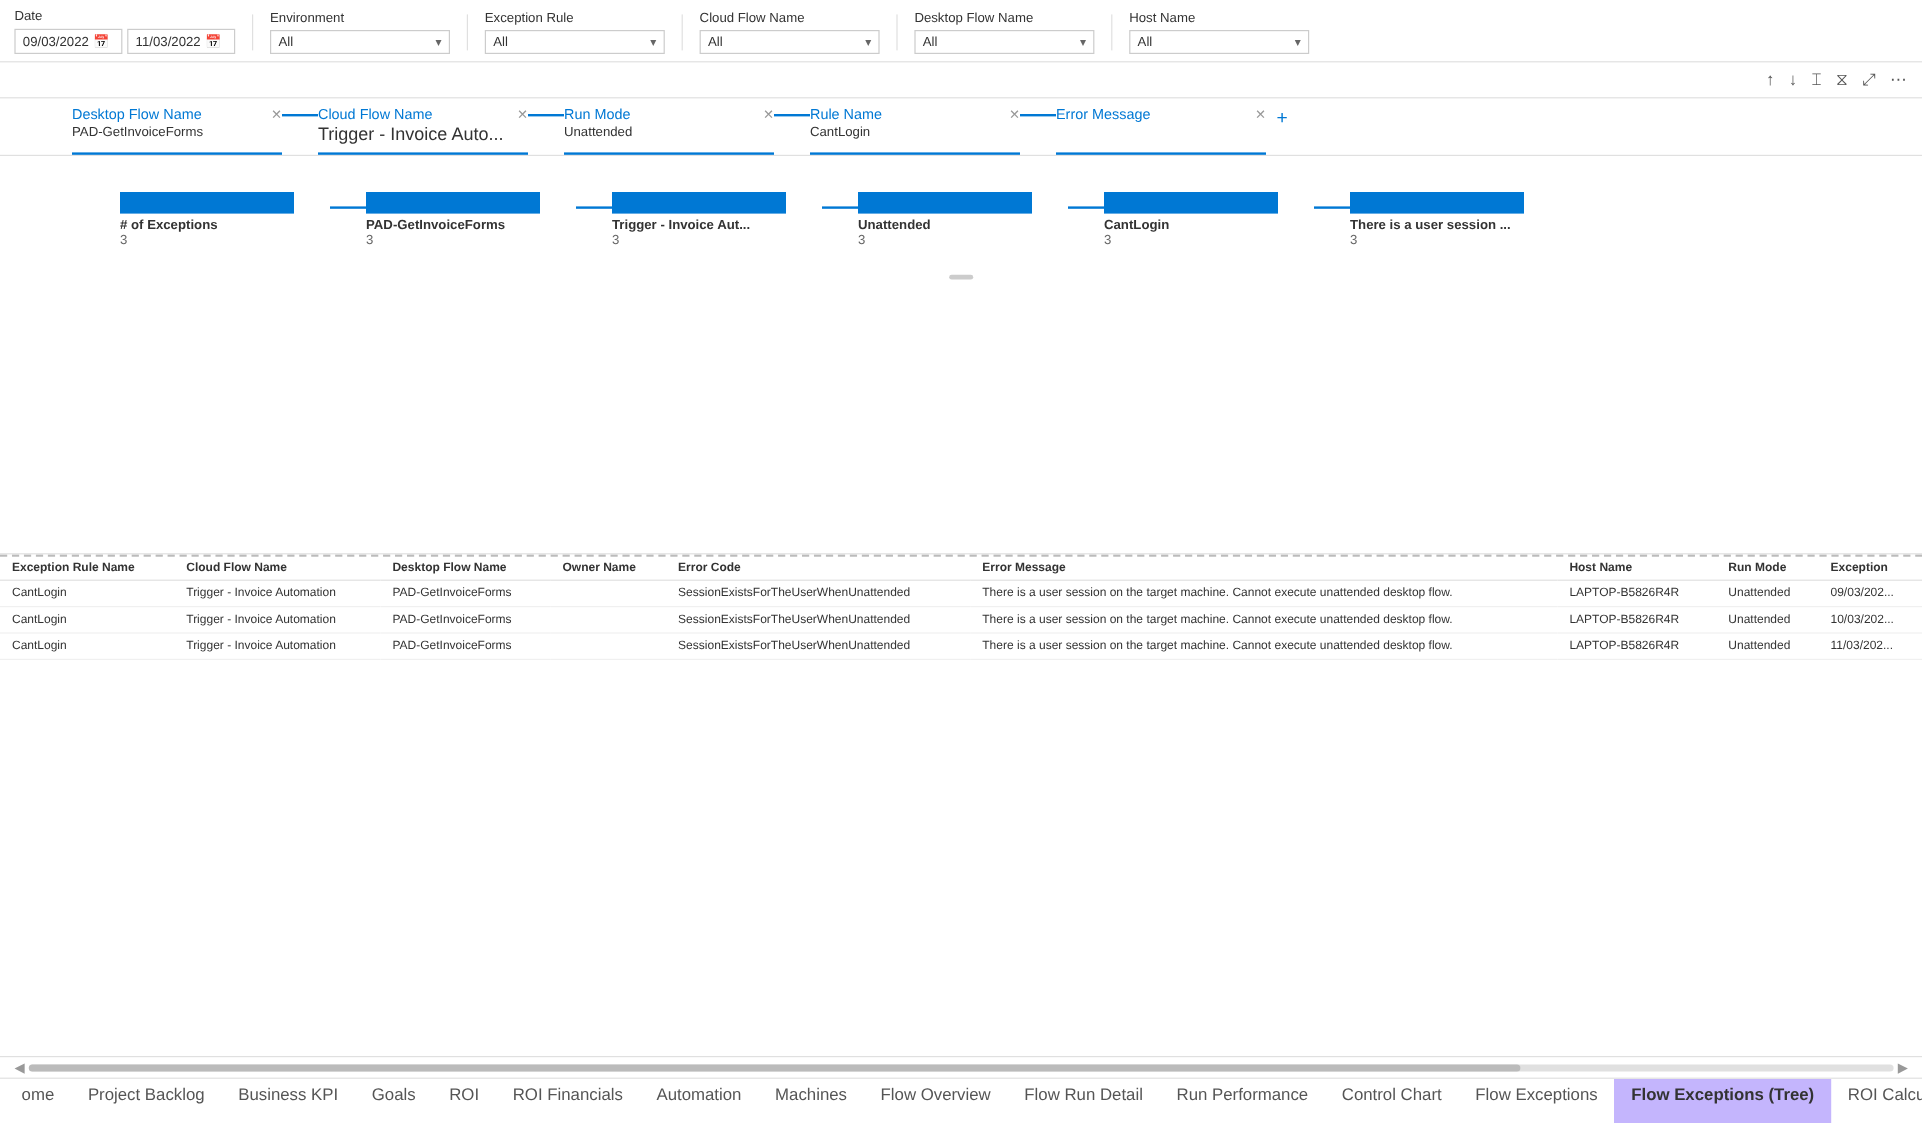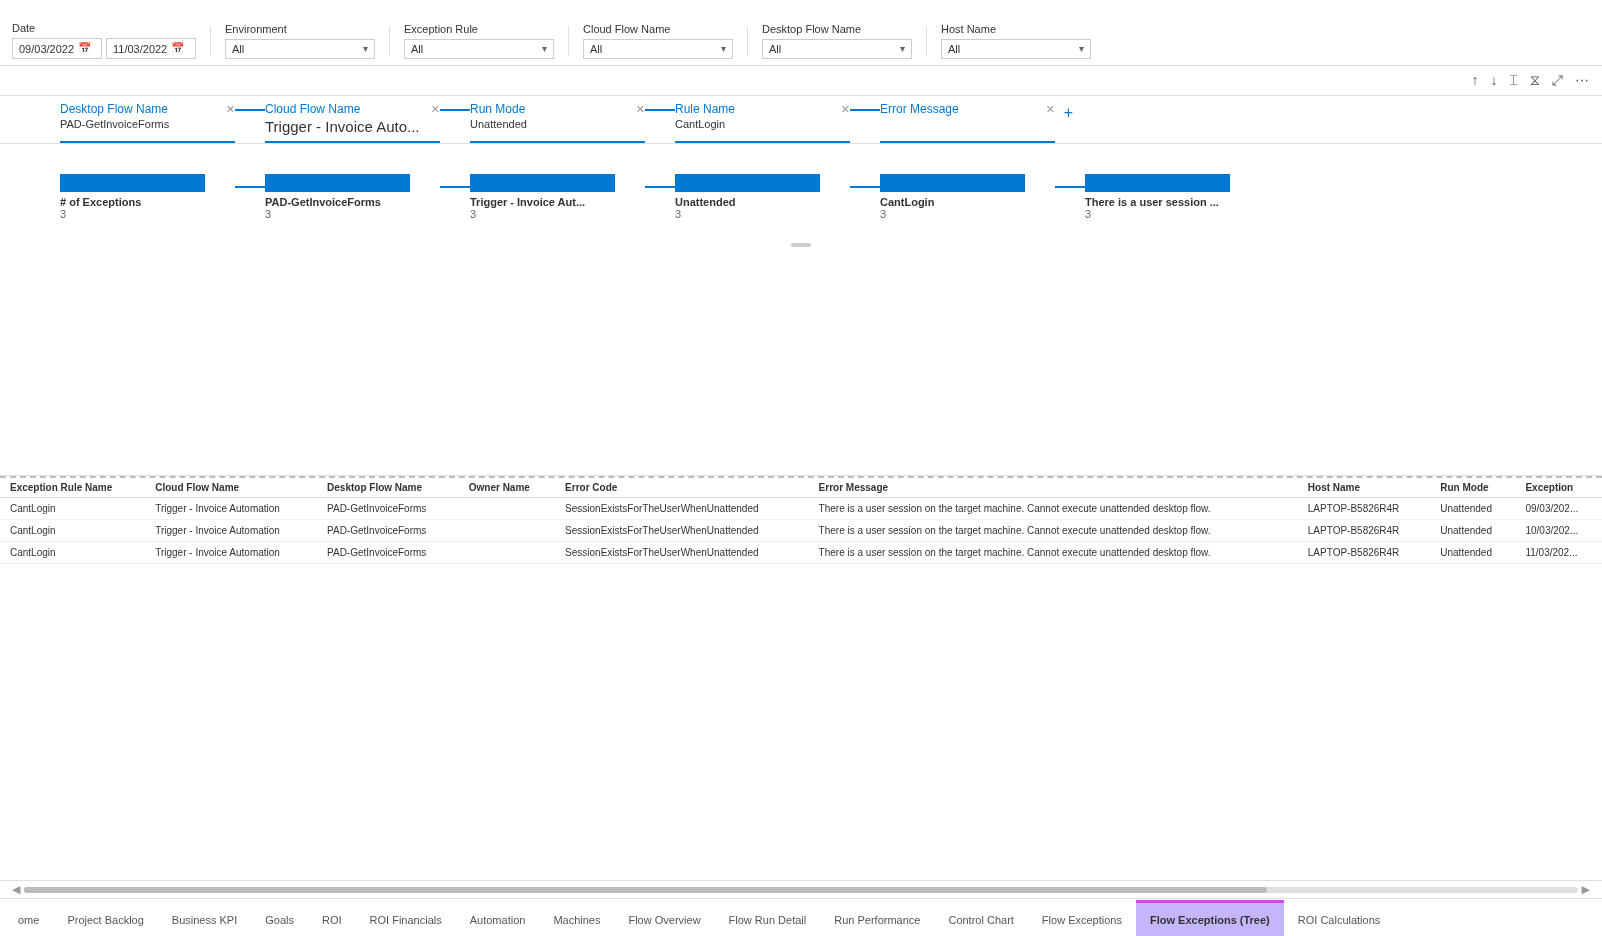--- a/index.html
+++ b/index.html
@@ -1,42 +1,42 @@
 <!DOCTYPE html>
 <html><head>
   <meta charset="utf-8">
   <style>
     * { box-sizing: border-box; margin: 0; padding: 0; }
     body { font-family: 'Segoe UI', Arial, sans-serif; font-size: 12px; background: #fff; color: #333; overflow: hidden; }
 
     .page-wrapper { width: 1602px; height: 936px; display: flex; flex-direction: column; }
 
     
-    .filter-bar { padding: 22px 12px 6px 12px; border-bottom: 1px solid #e0e0e0; background: #fff; }
+    .filter-bar { padding: 8px 12px 6px 12px; border-bottom: 1px solid #e0e0e0; background: #fff; }
     .filter-row { display: flex; align-items: center; gap: 10px; flex-wrap: nowrap; }
     .filter-group { display: flex; flex-direction: column; gap: 4px; }
     .filter-label { font-size: 11px; color: #333; font-weight: 500; }
     .filter-date-range { display: flex; align-items: center; gap: 4px; }
     .filter-date-input { border: 1px solid #ccc; padding: 3px 6px; font-size: 11px; display: flex; align-items: center; gap: 4px; min-width: 90px; }
     .filter-select { border: 1px solid #ccc; padding: 3px 6px; font-size: 11px; display: flex; align-items: center; justify-content: space-between; min-width: 120px; cursor: pointer; background: #fff; }
     .filter-select.wide { min-width: 150px; }
     .chevron-down { font-size: 10px; color: #666; }
     .calendar-icon { font-size: 11px; color: #555; }
     .filter-divider { width: 1px; height: 30px; background: #e0e0e0; margin: 0 4px; }
 
     
     .toolbar-row { display: flex; justify-content: flex-end; padding: 4px 10px; gap: 6px; border-bottom: 1px solid #e0e0e0; }
     .toolbar-icon { font-size: 14px; color: #555; cursor: pointer; padding: 2px 3px; }
     .detail-table { width: 100%; border-collapse: collapse; font-size: 10px; }
     .detail-table th { text-align: left; padding: 4px 10px; font-weight: 600; color: #333; border-bottom: 1px solid #e0e0e0; white-space: nowrap; background: #fff; }
     .detail-table td { padding: 5px 10px; border-bottom: 1px solid #f0f0f0; color: #333; vertical-align: top; }
 
     
     .tab-bar { display: flex; align-items: flex-end; border-top: 1px solid #e0e0e0; background: #fff; padding: 0 4px; overflow-x: auto; flex-shrink: 0; height: 38px; }
-    .tab-item { padding: 8px 14px; font-size: 11px; color: #555; cursor: pointer; white-space: nowrap; border-top: 3px solid transparent; display: flex; align-items: center; height: 36px; }
+    .tab-item { padding: 8px 14px; font-size: 14px; color: #555; cursor: pointer; white-space: nowrap; border-top: 3px solid transparent; display: flex; align-items: center; height: 54px; }
     .tab-item.active { border-top: 3px solid #d946ef; color: #333; font-weight: 700; background: #c4b5fd; }
   </style>
 </head>
 <body>
 
 <div class="page-wrapper">
 
   <div class="filter-bar">
     <div class="filter-row">
 
@@ -166,21 +166,21 @@
             <span style="color: #999; font-size: 11px; cursor: pointer;">✕</span>
           </div>
           <div style="font-size: 11px; color: #333; padding-top: 2px;"></div>
           <span style="position: absolute; right: -18px; top: 8px; color: #0078d4; font-size: 16px; cursor: pointer;">+</span>
         </div>
 
       </div>
     </div>
 
     <div style="padding: 30px 60px 10px 60px;">
-      <div style="display: flex; align-items: center;">
+      <div style="display: flex; align-items: center; margin-left: 40px;">
 
         <div style="display: flex; flex-direction: column; min-width: 175px;">
           <div style="height: 18px; background: #0078d4; width: 145px; cursor: pointer;"></div>
           <div style="margin-top: 4px;">
             <div style="font-size: 11px; font-weight: 600;"># of Exceptions</div>
             <div style="font-size: 11px; color: #666;">3</div>
           </div>
         </div>
 
         <div style="width: 30px; height: 2px; background: #0078d4; flex-shrink: 0; margin-bottom: 20px;"></div>

